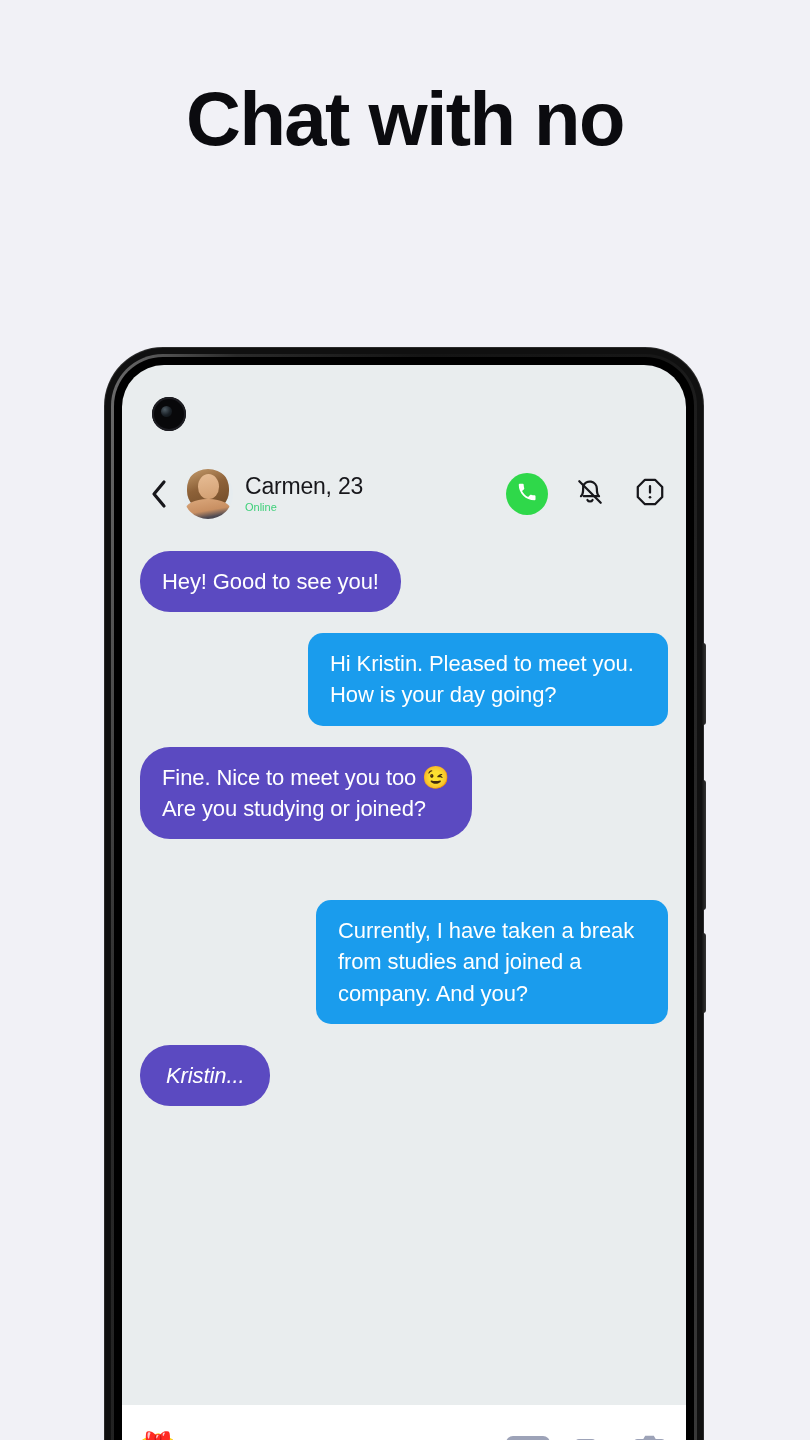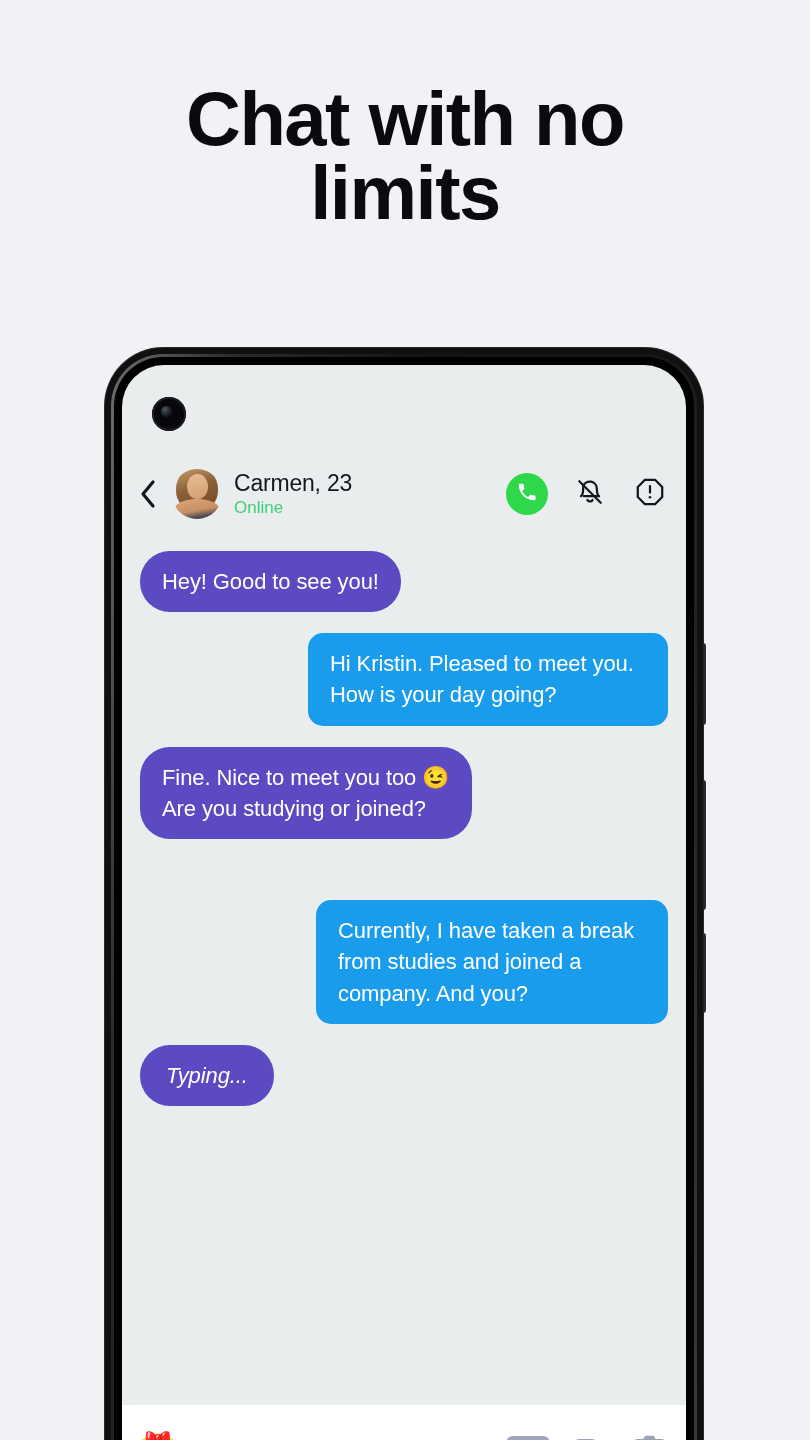--- a/index.html
+++ b/index.html
@@ -88,21 +88,21 @@
     background: radial-gradient(circle at 35% 32%, #4d5a63 0%, #1a2026 55%, #0a0d10 100%);
   }
 
   
   .chat-header {
     position: absolute;
     left: 0; right: 0; top: 92px;
     height: 74px;
     display: flex;
     align-items: center;
-    padding: 0 18px 0 6px;
+    padding: 0 18px 0 17px;
   }
   .back-btn {
     width: 40px; height: 40px;
     display: flex; align-items: center; justify-content: center;
     flex: 0 0 auto;
   }
   .back-btn svg { display:block; }
   .avatar {
     width: 50px; height: 50px;
     border-radius: 50%;
@@ -135,21 +135,21 @@
     flex: 1 1 auto;
     min-width: 0;
   }
   .peer-name {
     font-size: 23px;
     color: #17171b;
     line-height: 1.15;
     letter-spacing: -0.2px;
   }
   .peer-status {
-    font-size: 17px;
+    font-size: 11px;
     color: #3ed07a;
     line-height: 1.25;
     margin-top: 1px;
   }
   .header-actions {
     display: flex;
     align-items: center;
     gap: 24px;
     flex: 0 0 auto;
   }
@@ -242,21 +242,20 @@
     padding: 5px 9px 5px 10px;
     line-height: 1;
   }
   .cam-icon { width: 34px; height: 30px; display:flex; align-items:center; justify-content:center; }
 </style>
 </head>
 <body>
 
 <div class="headline">
   <span>Chat with no</span>
-  <span class="l2">limits</span>
 </div>
 
 <div class="phone">
   <div class="phone-inner-ring"></div>
   <div class="phone-bezel"></div>
 
   <div class="side-btn b1"></div>
   <div class="side-btn b2"></div>
   <div class="side-btn b3"></div>
 
@@ -332,21 +331,21 @@
       <div class="msg-row left">
         <div class="bubble peer" style="max-width:372px; white-space:pre-line;">Fine. Nice to meet you too 😉
 Are you studying or joined?</div>
       </div>
 
       <div class="msg-row right">
         <div class="bubble me" style="max-width:352px;margin-top:40px;">Currently, I have taken a break from studies and joined a company. And you?</div>
       </div>
 
       <div class="msg-row left">
-        <div class="bubble peer typing">Typing...</div>
+        <div class="bubble peer typing">Kristin...</div>
       </div>
 
     </div>
 
     <div class="composer">
 
       <div class="gift-icon">🎁</div>
 
       <div class="msg-input">Type a message...</div>
 

